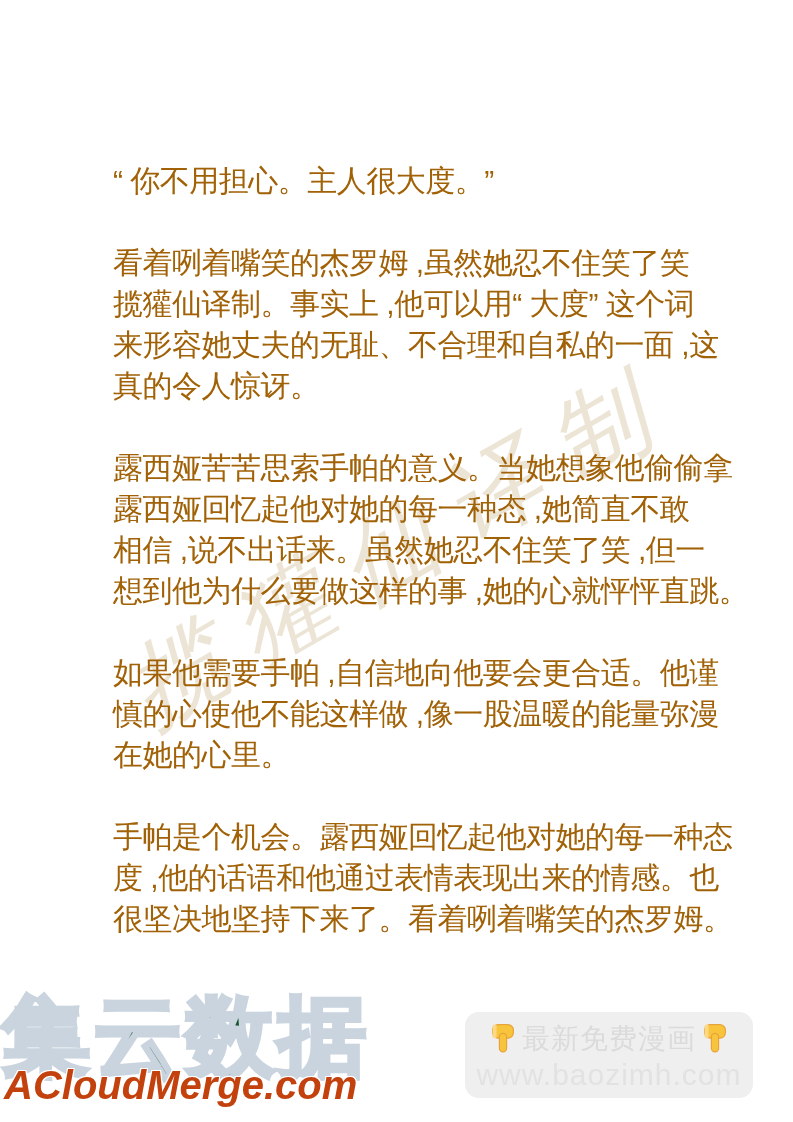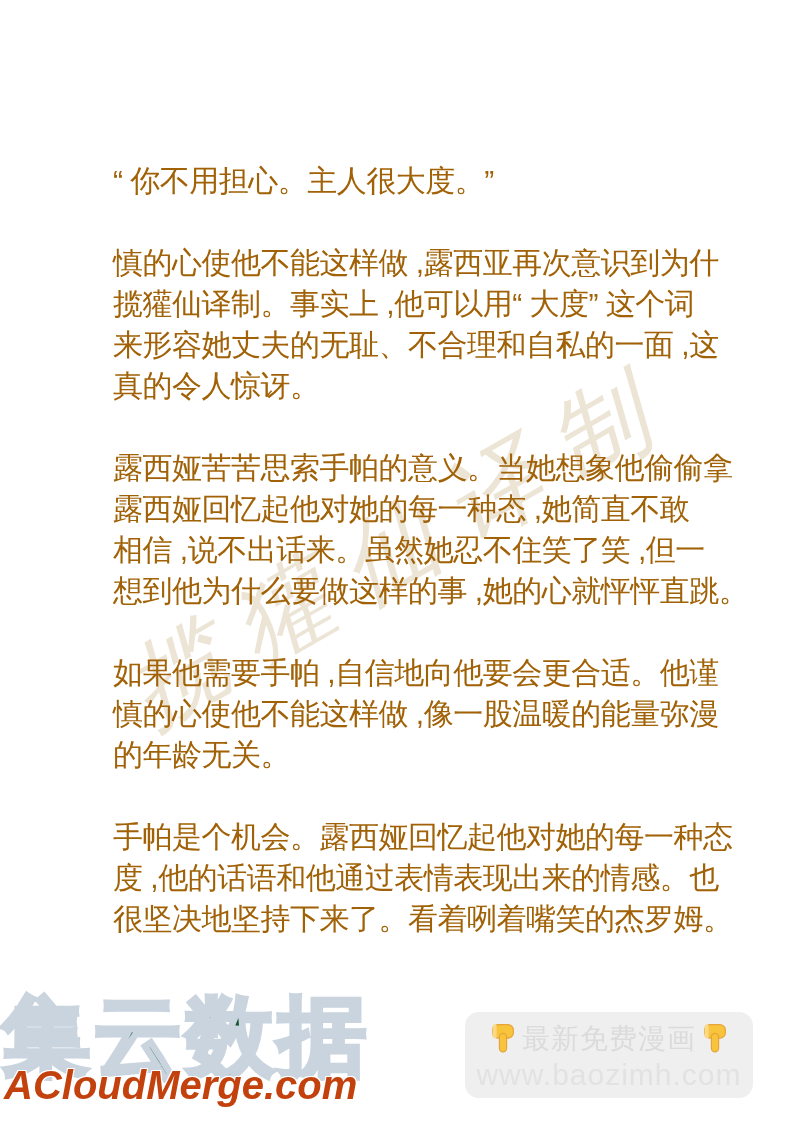--- a/index.html
+++ b/index.html
@@ -102,35 +102,35 @@
 <div class="page">
 
   <div class="wm-diagonal">揽獾仙译制</div>
 
   <div class="text-content">
 
   <div class="para">
         <div class="line">“ 你不用担心。主人很大度。”</div>
       </div>
       <div class="para">
-        <div class="line">慎的心使他不能这样做 ,露西亚再次意识到为什</div>
+        <div class="line">看着咧着嘴笑的杰罗姆 ,虽然她忍不住笑了笑</div>
         <div class="line">揽獾仙译制。事实上 ,他可以用“ 大度” 这个词</div>
         <div class="line">来形容她丈夫的无耻、不合理和自私的一面 ,这</div>
         <div class="line">真的令人惊讶。</div>
       </div>
       <div class="para">
         <div class="line">露西娅苦苦思索手帕的意义。当她想象他偷偷拿</div>
         <div class="line">露西娅回忆起他对她的每一种态 ,她简直不敢</div>
         <div class="line">相信 ,说不出话来。虽然她忍不住笑了笑 ,但一</div>
         <div class="line">想到他为什么要做这样的事 ,她的心就怦怦直跳。</div>
       </div>
       <div class="para">
         <div class="line">如果他需要手帕 ,自信地向他要会更合适。他谨</div>
         <div class="line">慎的心使他不能这样做 ,像一股温暖的能量弥漫</div>
-        <div class="line">的年龄无关。</div>
+        <div class="line">在她的心里。</div>
       </div>
       <div class="para">
         <div class="line">手帕是个机会。露西娅回忆起他对她的每一种态</div>
         <div class="line">度 ,他的话语和他通过表情表现出来的情感。也</div>
         <div class="line">很坚决地坚持下来了。看着咧着嘴笑的杰罗姆。</div>
       </div>
     </div>
 
   <div class="wm-cn">集云数据</div>
 

